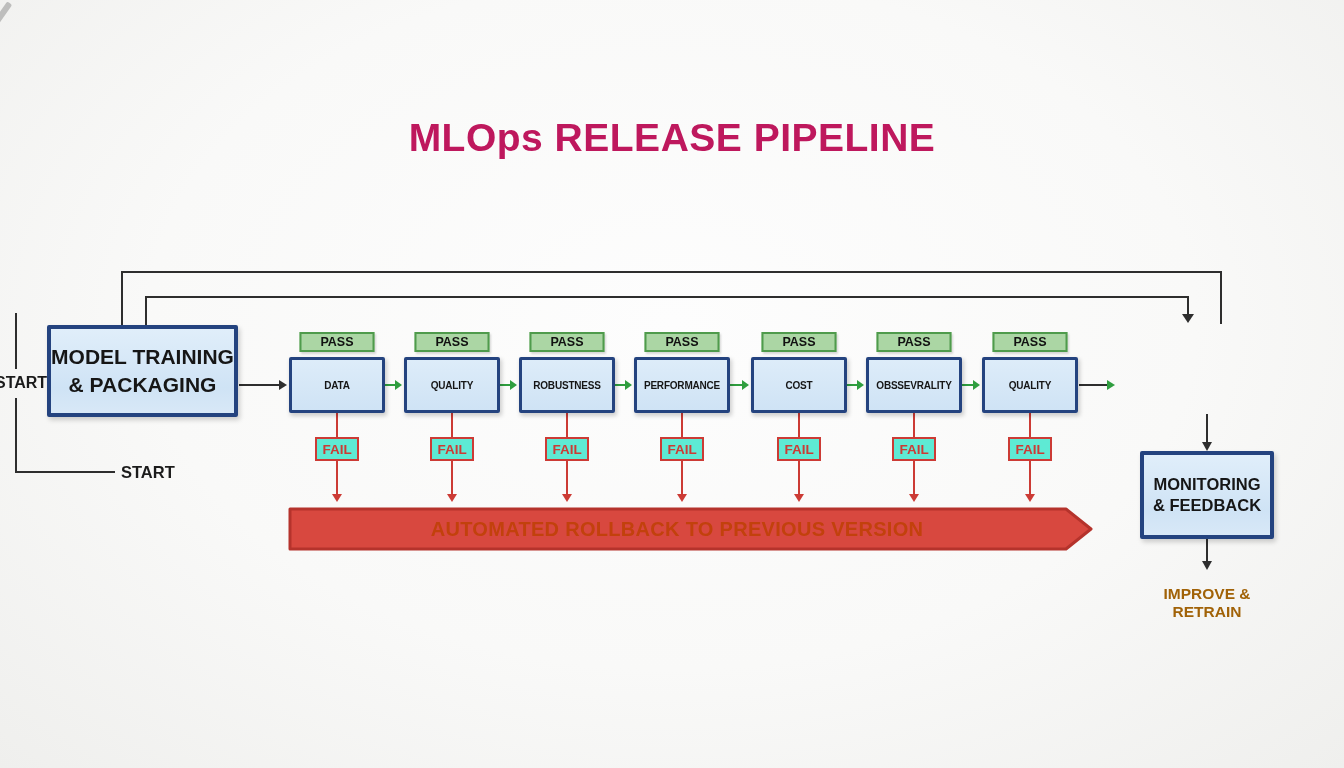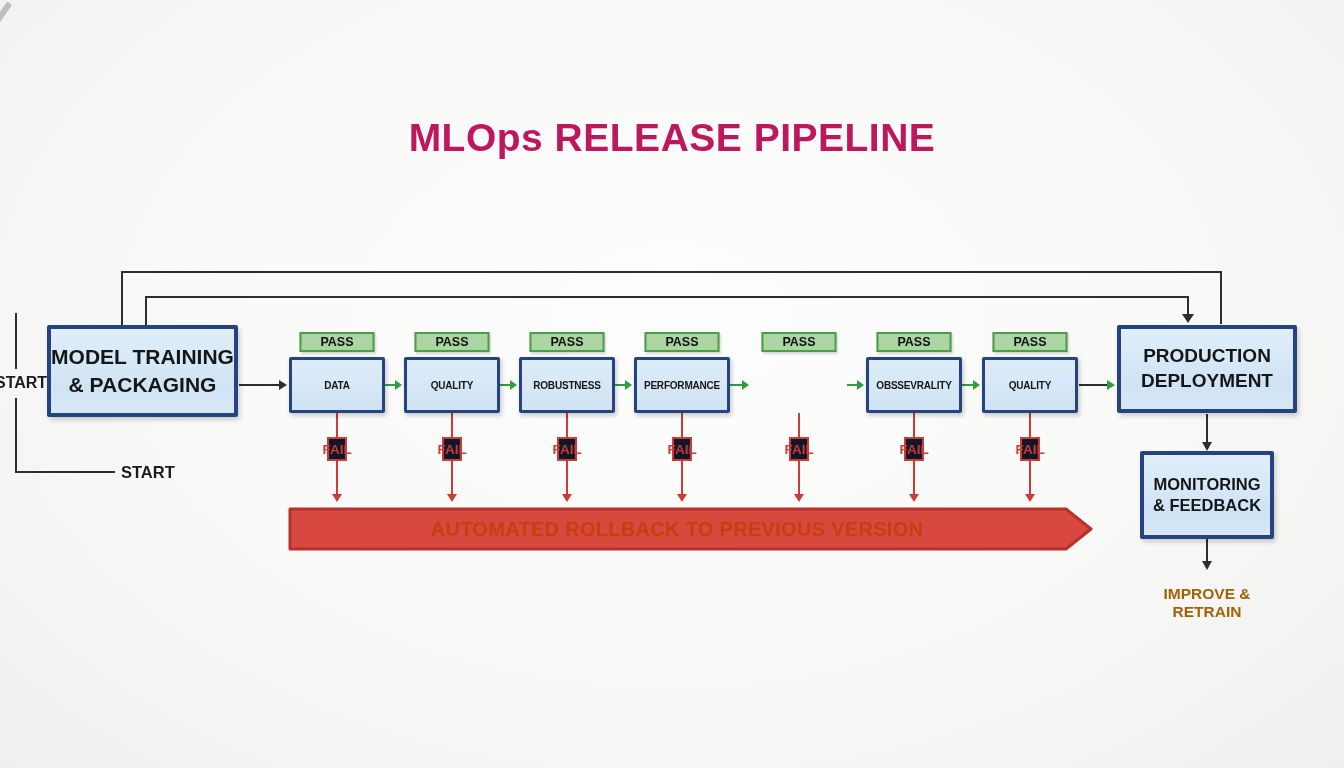--- a/index.html
+++ b/index.html
@@ -45,22 +45,22 @@
   .stage-box{
     position:absolute;top:25px;left:0;width:96px;height:56px;box-sizing:border-box;
     background:linear-gradient(180deg,#ddecf9 0%,#cfe3f5 100%);
     border:3.5px solid #24437f;border-radius:2px;
     display:flex;align-items:center;justify-content:center;
     font-size:10px;font-weight:800;color:#161616;letter-spacing:-.2px;white-space:nowrap;
     box-shadow:1.5px 2.5px 4px rgba(0,0,0,.18);
   }
   .fail-badge{
     position:absolute;top:105px;left:50%;transform:translateX(-50%);
-    width:20px;height:24px;box-sizing:border-box;
-    background:#0f172a;border:2px solid #cc3b35;
+    width:44px;height:24px;box-sizing:border-box;
+    background:#5eead4;border:2px solid #cc3b35;
     display:flex;align-items:center;justify-content:center;
     font-size:13.5px;font-weight:800;color:#cc3b35;
   }
   .start-label-left{
     position:absolute;left:-5px;top:374px;width:46px;
     font-size:16px;font-weight:800;color:#1b1b1b;
   }
   .start-label-bottom{
     position:absolute;left:121px;top:463px;
     font-size:16.5px;font-weight:800;color:#1b1b1b;
@@ -135,22 +135,20 @@
     <polygon points="909,494 919,494 914,502" fill="#cc3b35"></polygon>
     <path d="M1030,413 V437 M1030,461 V494" stroke="#cc3b35" stroke-width="2"></path>
     <polygon points="1025,494 1035,494 1030,502" fill="#cc3b35"></polygon>
   </svg>
 
   <div class="start-label-left">START</div>
   <div class="start-label-bottom">START</div>
 
   <div class="big-box model-box">MODEL TRAINING
 &amp; PACKAGING</div>
-  <div class="big-box production-box">PRODUCTION
-DEPLOYMENT</div>
   <div class="big-box monitoring-box">MONITORING
 &amp; FEEDBACK</div>
 
   <div class="stage" style="left:289px">
     <div class="pass-badge">PASS</div>
     <div class="stage-box">DATA</div>
     <div class="fail-badge">FAIL</div>
   </div>
   <div class="stage" style="left:404px">
     <div class="pass-badge">PASS</div>
@@ -162,20 +160,21 @@
     <div class="stage-box">ROBUSTNESS</div>
     <div class="fail-badge">FAIL</div>
   </div>
   <div class="stage" style="left:634px">
     <div class="pass-badge">PASS</div>
     <div class="stage-box">PERFORMANCE</div>
     <div class="fail-badge">FAIL</div>
   </div>
   <div class="stage" style="left:751px">
     <div class="pass-badge">PASS</div>
+    <div class="stage-box">COST</div>
     <div class="fail-badge">FAIL</div>
   </div>
   <div class="stage" style="left:866px">
     <div class="pass-badge">PASS</div>
     <div class="stage-box">OBSSEVRALITY</div>
     <div class="fail-badge">FAIL</div>
   </div>
   <div class="stage" style="left:982px">
     <div class="pass-badge">PASS</div>
     <div class="stage-box">QUALITY</div>

